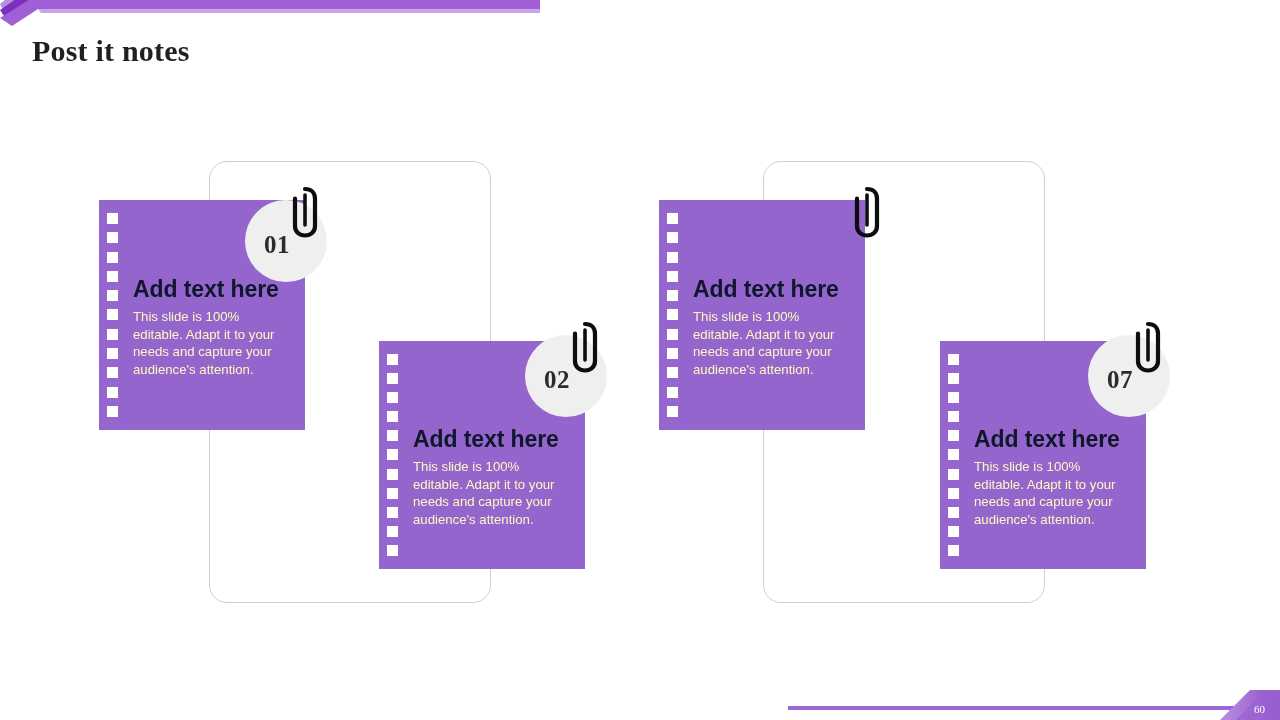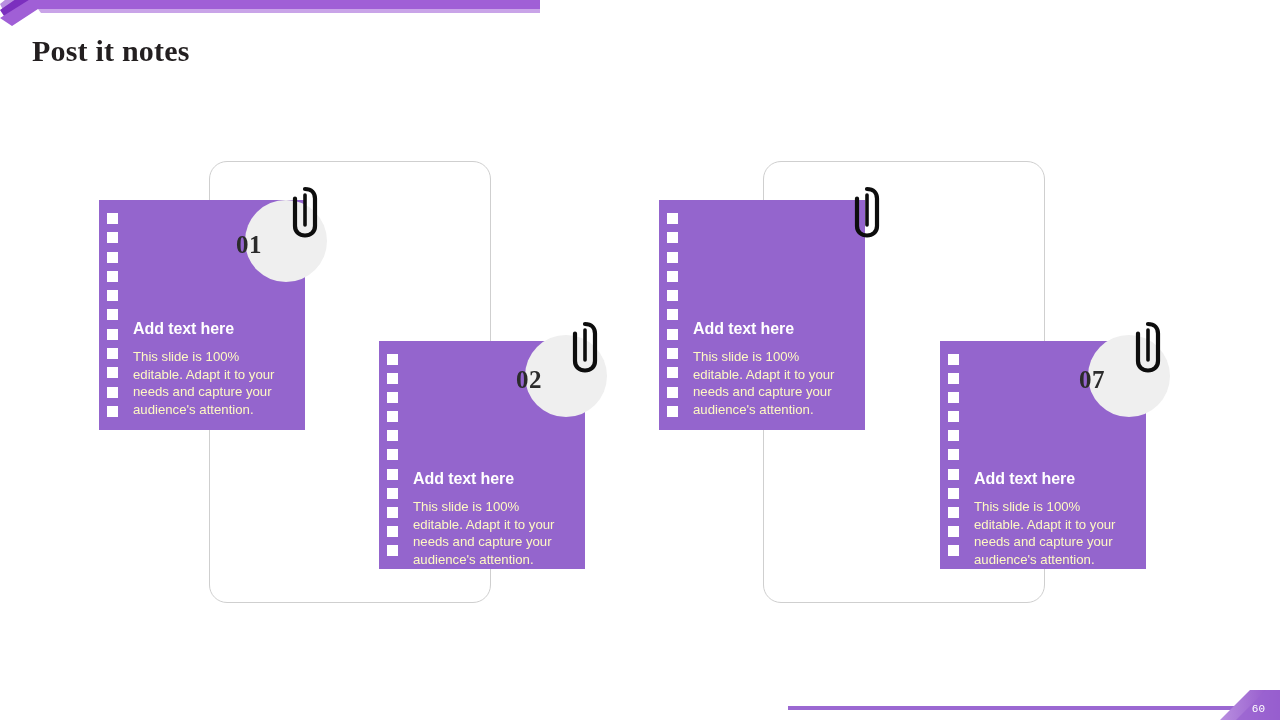--- a/index.html
+++ b/index.html
@@ -33,22 +33,22 @@
   
   .note{ position:absolute; background:#9465cd; }
   .note .holes{
     position:absolute; left:8px; top:13px;
     display:flex; flex-direction:column; justify-content:space-between;
     width:11px;
   }
   .note .holes i{ display:block; width:11px; height:11px; background:#fff; }
   .note .body{ position:absolute; left:34px; right:14px; }
   .note .note-title{
-    font-size:16px; font-weight:700; color:#ffffff;
-    line-height:22px; letter-spacing:-.1px; white-space:nowrap;margin-top:40px;
+    font-size:23px; font-weight:700; color:#0f172a;
+    line-height:22px; letter-spacing:-.1px; white-space:nowrap;
   }
   .note .note-text{
     margin-top:8px; font-size:13.2px; line-height:17.6px;
     color:#fef9c3; font-weight:400;
   }
 
   
   #note-1{ left:99px;  top:200px; width:206px; height:230px; }
   #note-1 .holes{ height:204px; }
   #note-1 .body { top:78px; }
@@ -61,21 +61,21 @@
   #note-3 .holes{ height:204px; }
   #note-3 .body { top:78px; }
 
   #note-4{ left:940px; top:341px; width:206px; height:228px; }
   #note-4 .holes{ height:202px; }
   #note-4 .body { top:87px; }
 
   
   .badge{
     position:absolute; width:82px; height:82px; border-radius:50%;
-    background:#efefef; display:flex; align-items:center; justify-content:flex-start;
+    background:#efefef; display:flex; align-items:center; justify-content:center;
   }
   .badge .num{
     font-family:"Liberation Serif", serif;
     font-size:25px; font-weight:700; color:#2b2b2b;
     position:relative; left:-9px; top:4px; letter-spacing:.5px;
   }
   .clip{ position:absolute; width:26px; height:52px; }
   .clip svg{ display:block; }
 
   #badge-1{ left:245px; top:200px; }
@@ -85,21 +85,21 @@
   #badge-3{ left:807px; top:200px; }
   #clip-3 { left:854px; top:186px; }
   #badge-4{ left:1088px; top:335px; }
   #clip-4 { left:1135px; top:321px; }
 
   
   .botdeco{ position:absolute; right:0; bottom:0; width:540px; height:30px; }
   .botdeco svg{ display:block; }
   .pagenum{
     position:absolute; right:15px; bottom:5px;
-    font-size:11px; color:#ffffff; font-family:Liberation Mono, monospace;
+    font-size:11px; color:#ffffff; font-family:Liberation Serif, serif;
   }
 </style>
 </head>
 <body>
 
 <div id="slide">
 
   <div class="topdeco">
     <svg width="540" height="26" viewBox="0 0 540 26" xmlns="http://www.w3.org/2000/svg">
       <path d="M0 4 L22 -14 L540 -14 L540 -2 L28 -2 L6 16 Z" fill="#B98FE0"></path>

